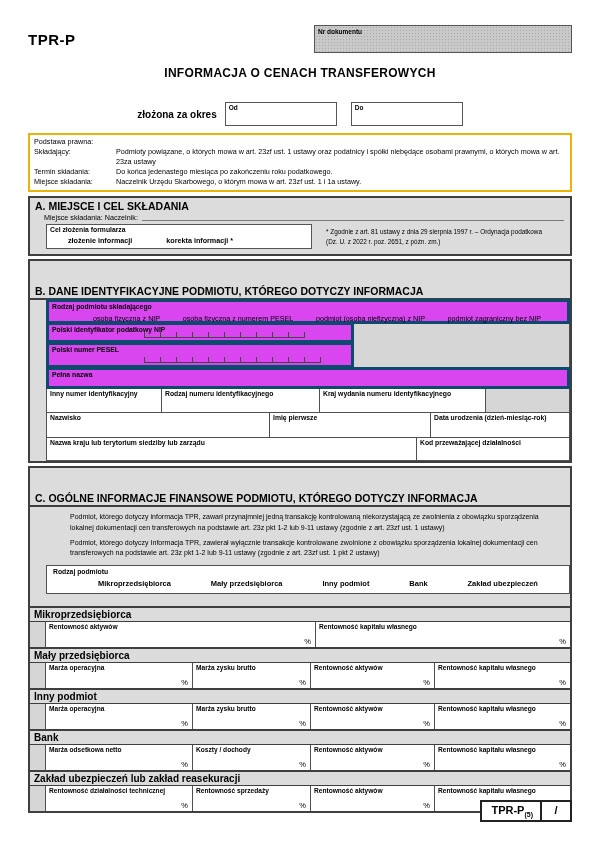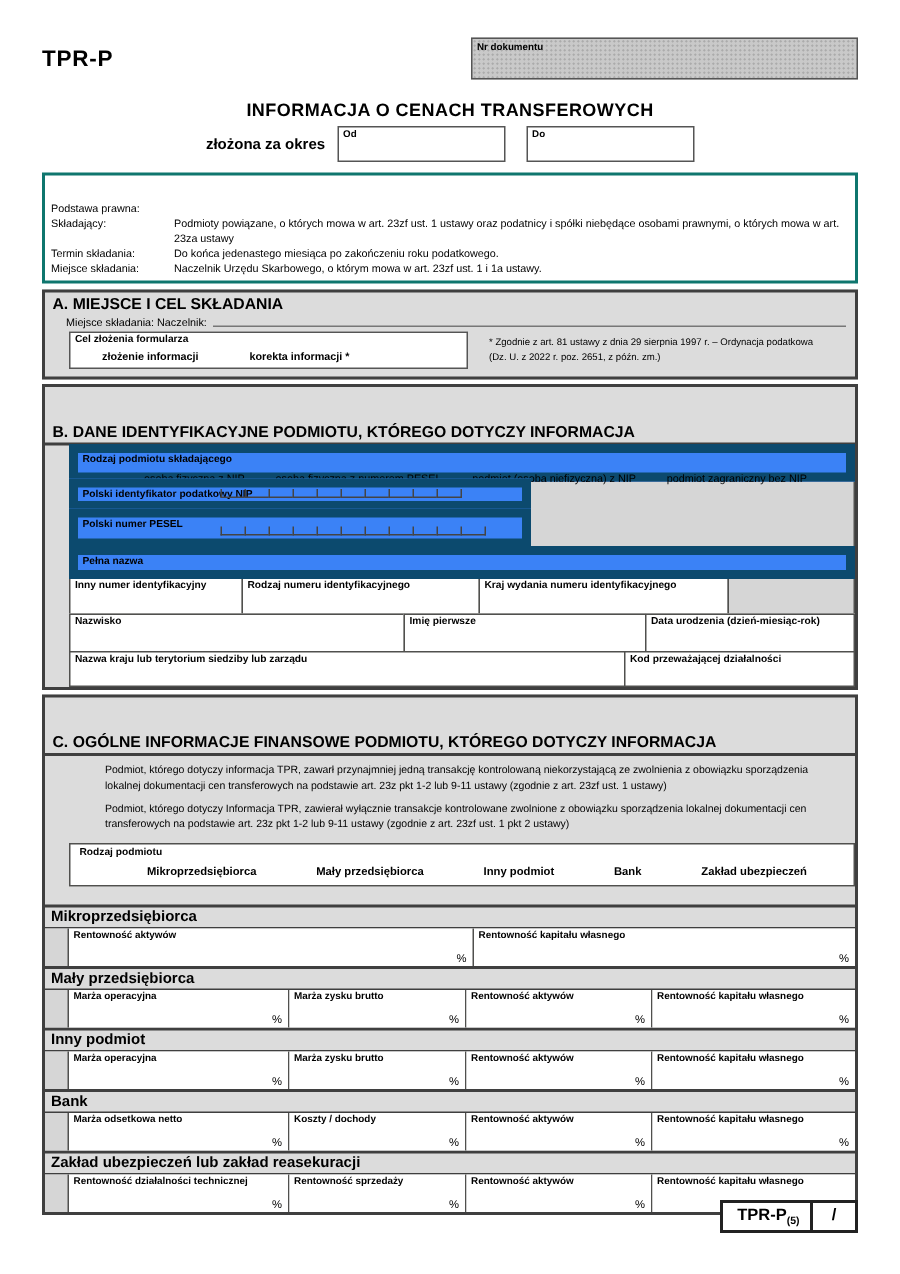--- a/index.html
+++ b/index.html
@@ -12,27 +12,27 @@
 
   
   .top-row { display:flex; justify-content:space-between; align-items:flex-start; padding-top:25px; }
   .form-code { font-size:15px; font-weight:bold; letter-spacing:0.5px; padding-top:6px; }
   .doc-number-box {
     width:258px; height:28px; border:1px solid #555; background:#c9c9c9;
     background-image:radial-gradient(#a9a9a9 0.6px, transparent 0.7px); background-size:3px 3px;
     font-size:6.5px; font-weight:bold; padding:2px 3px; box-sizing:border-box;
   }
   .main-title { text-align:center; font-size:12px; font-weight:bold; margin-top:13px; letter-spacing:0.3px; }
-  .period-row { display:flex; justify-content:center; align-items:center; margin-top:4px; }
+  .period-row { display:flex; justify-content:center; align-items:center; margin-top:22px; }
   .period-label { font-size:10px; font-weight:bold; margin-right:8px; }
   .period-box { width:112px; height:24px; border:1px solid #555; background:#fff; font-size:6.5px; font-weight:bold; padding:1px 3px; box-sizing:border-box; }
   .period-box + .period-box { margin-left:14px; }
 
   
-  .legal-box { margin-top:7px; border:2px solid #0f766e; padding:17px 4px 3px 4px; }
+  .legal-box { margin-top:7px; border:2px solid #eab308; padding:2px 4px 3px 4px; }
   .legal-row { display:grid; grid-template-columns:82px 1fr; font-size:7.2px; line-height:1.4; }
   .legal-label { padding-right:4px; }
 
   
   .section { margin-top:4px; border:2px solid #3f3f3f; background:#dcdcdc; }
   .section-header { font-size:10.5px; font-weight:bold; padding:2px 5px 1px 5px; }
   .section-header.ruled { border-bottom:2px solid #3f3f3f;margin-top:22px; }
 
   
   .a-sub { font-size:7.2px; padding:0 6px 1px 14px; display:flex; align-items:flex-start; }
@@ -40,21 +40,21 @@
   .a-body { display:flex; align-items:flex-start; padding:1px 6px 5px 16px; }
   .purpose-box { background:#fff; border:1px solid #555; width:266px; height:25px; box-sizing:border-box; padding:1px 3px; }
   .purpose-label { font-size:6.8px; font-weight:bold; }
   .purpose-options { display:flex; margin-top:3px; font-size:7.2px; font-weight:bold; }
   .purpose-options span:nth-child(1){ margin-left:18px; }
   .purpose-options span:nth-child(2){ margin-left:34px;text-align:right; }
   .a-footnote { font-size:6.4px; line-height:1.55; padding:3px 0 0 14px; }
 
   
   .bwrap { margin-left:16px; }
-  .bbox { background:#3b82f6; border:6px solid #0c4a6e; box-sizing:border-box; position:relative; margin-top:-1px; }
+  .bbox { background:#d946ef; border:3px solid #0c4a6e; box-sizing:border-box; position:relative; margin-top:-1px; }
   .flabel { font-size:6.8px; font-weight:bold; padding:1px 3px 0 3px; line-height:1.2; }
   .opt-row { display:flex; justify-content:space-between; padding:2px 26px 0 44px; font-size:7.2px; }
   .np-row { display:flex; margin-top:-1px; }
   .np-left { width:308px; }
   .np-right { flex:1; background:#d6d6d6; border:1px solid #50504e; margin-left:-1px; box-sizing:border-box; }
   .comb { position:absolute; bottom:2px; left:95px; display:flex; height:6px; }
   .comb i { width:15px; border-left:1px solid #444; border-bottom:1px solid #444; }
   .comb i:last-child { border-right:1px solid #444; }
   .cell-row { display:flex; margin-top:-1px; }
   .cell { background:#fff; border:1px solid #50504e; box-sizing:border-box; margin-left:-1px; }

